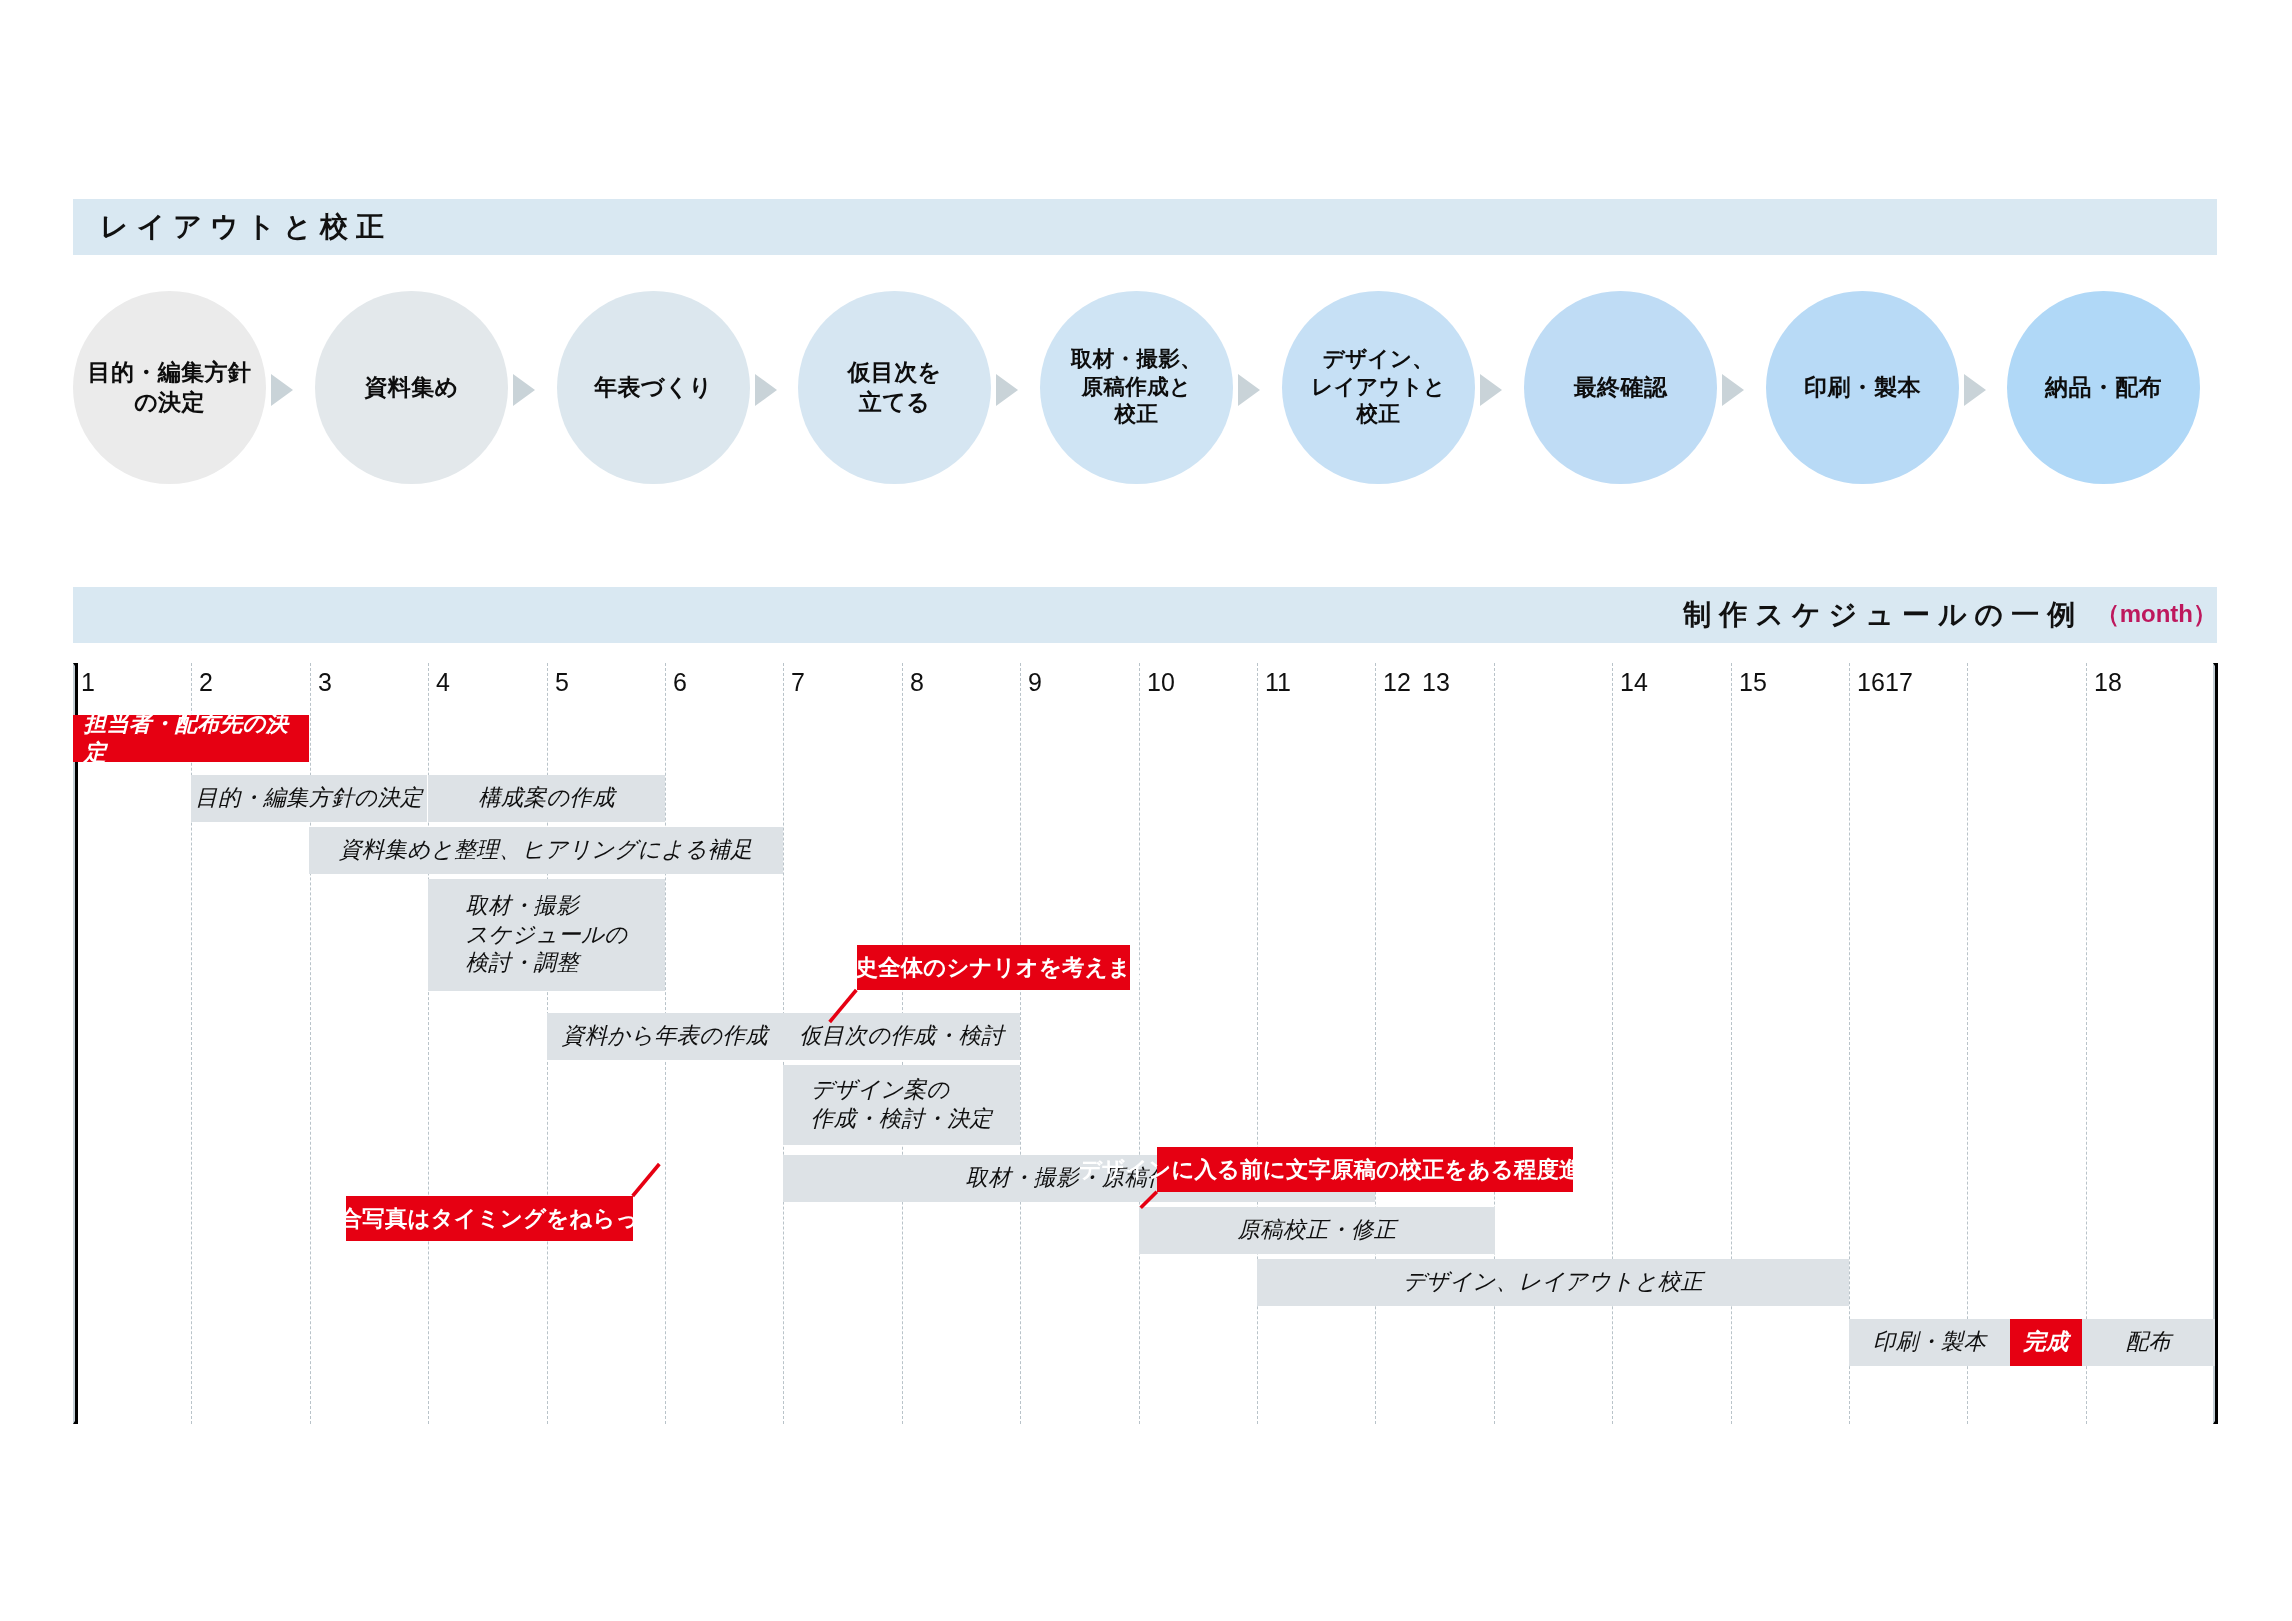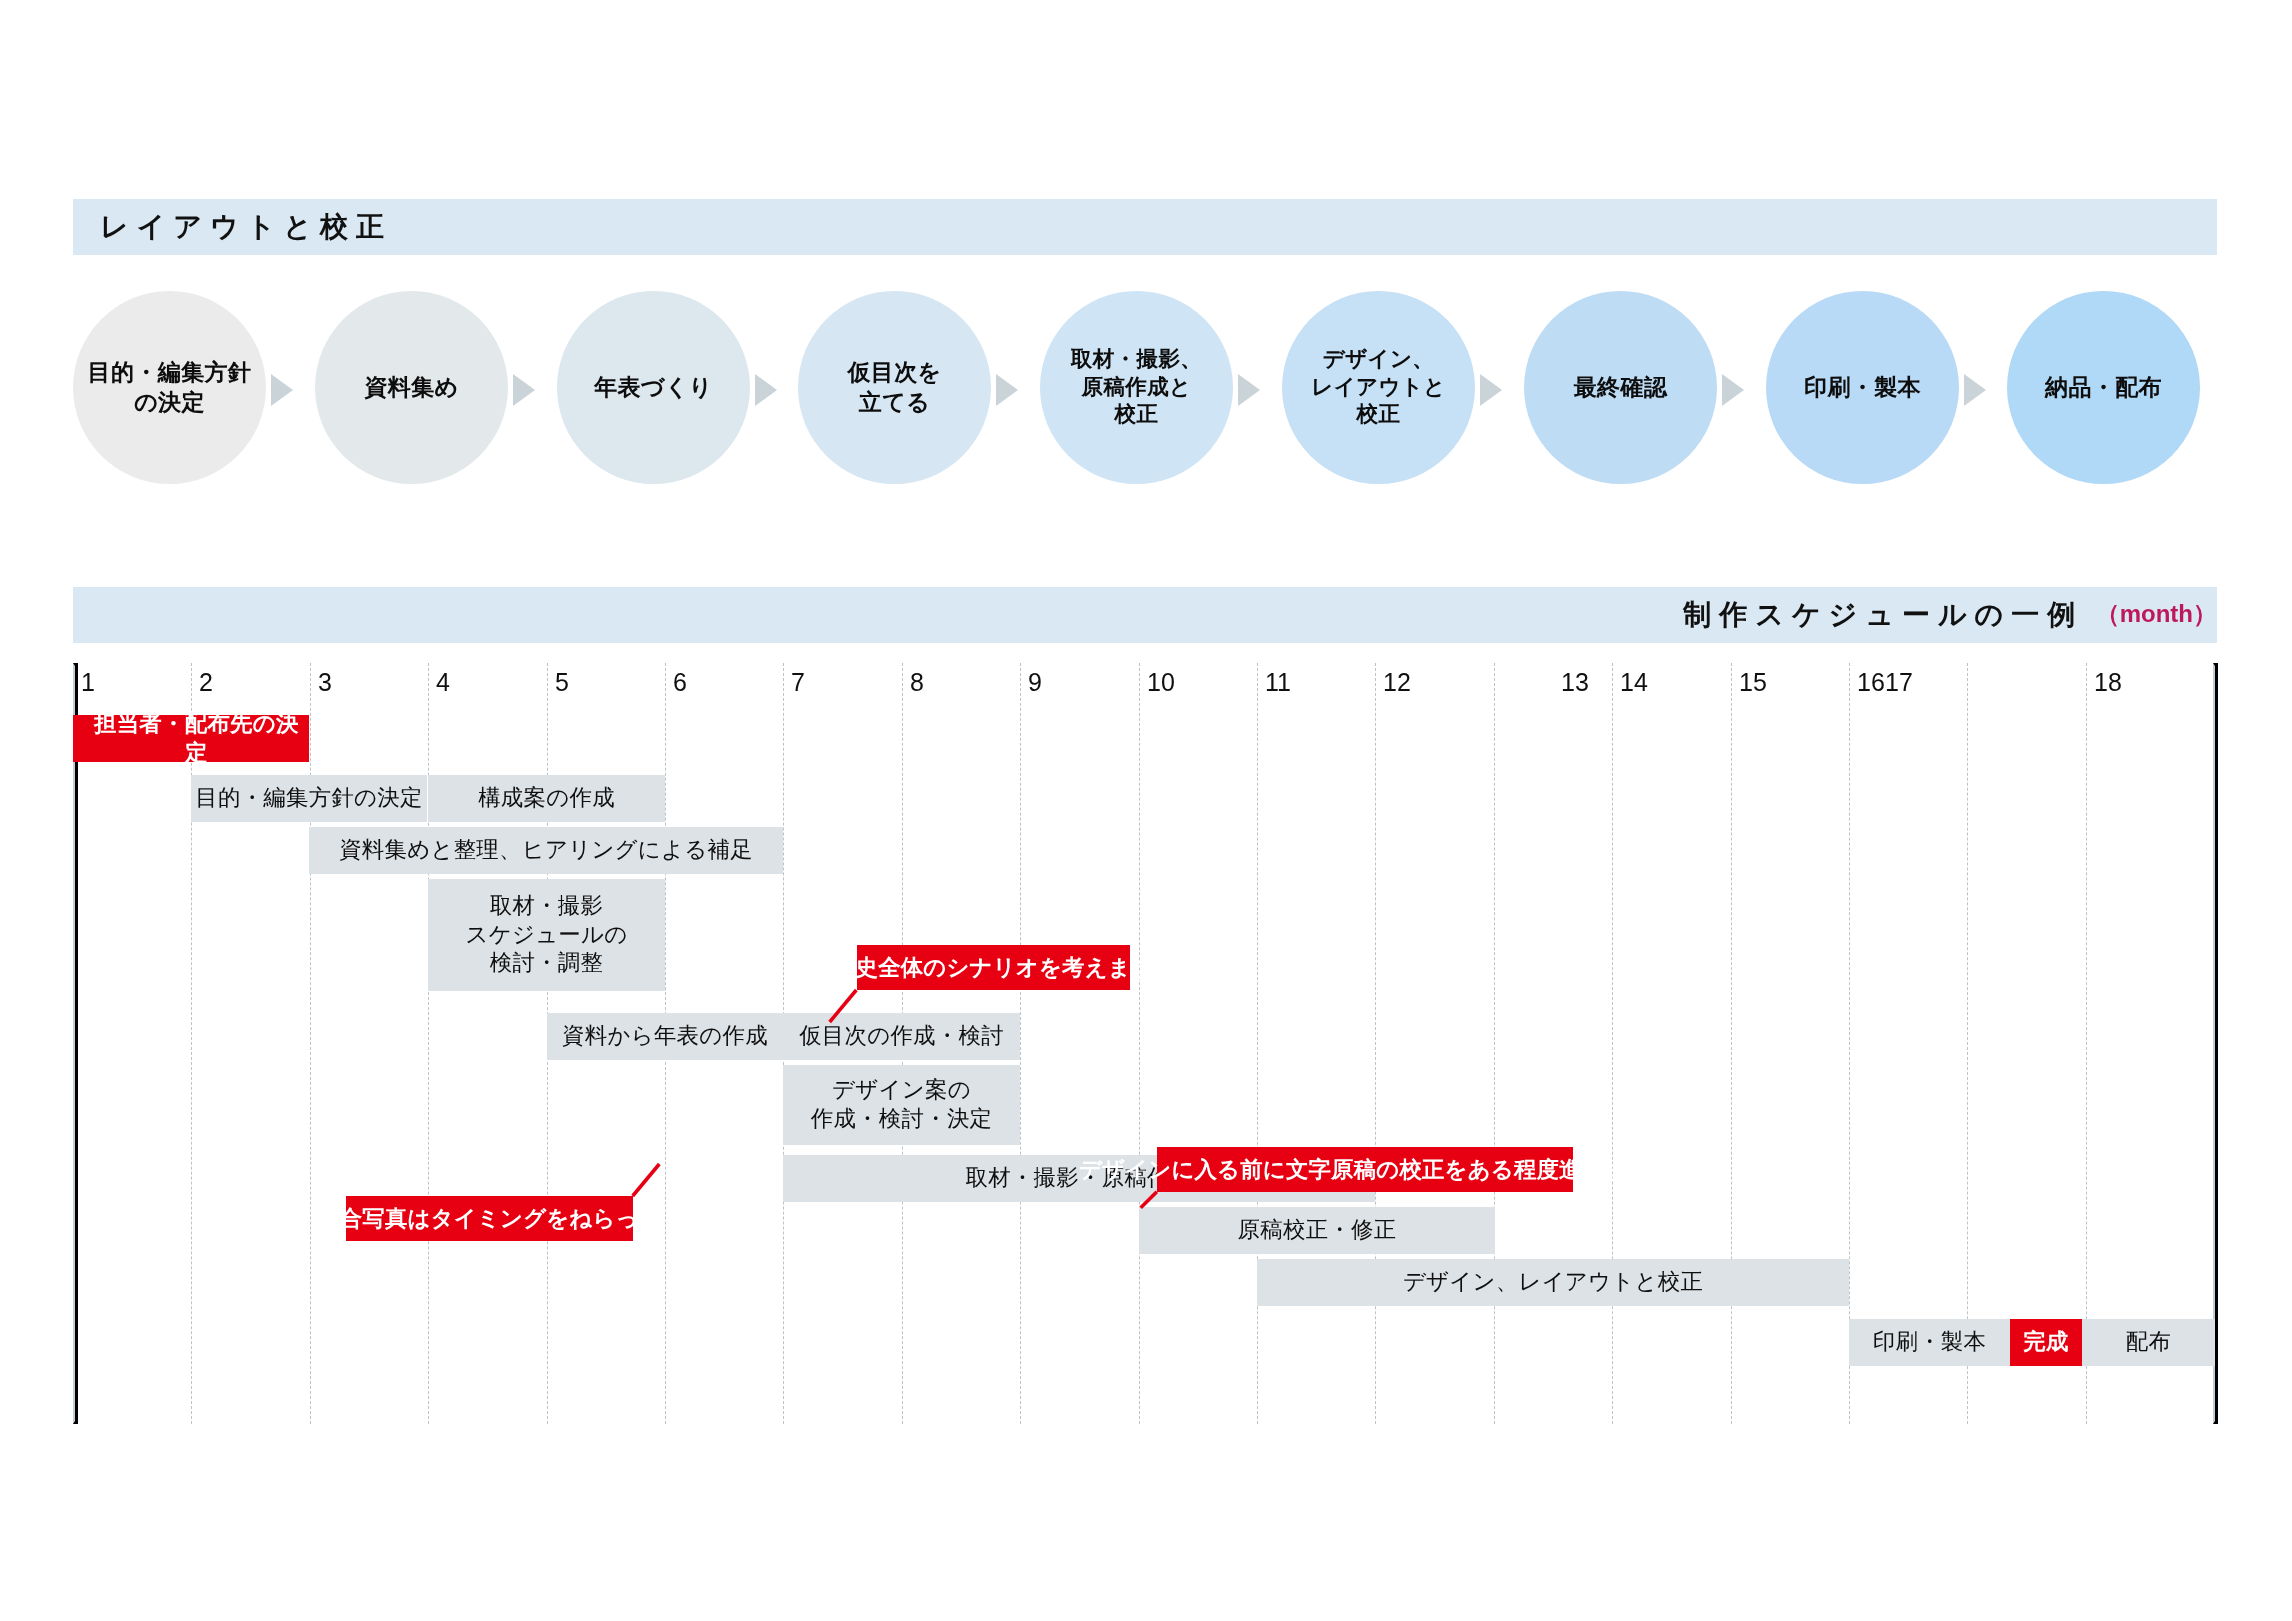--- a/index.html
+++ b/index.html
@@ -88,21 +88,22 @@
     height: 761px;
   }
   .grid-line.solid { border-left: 2.7px solid #c3ced4; border-style: solid; }
 
   .bar {
     position: absolute;
     background: #dde2e6;
     display: flex;
     align-items: center;
     justify-content: center;
-    text-align: center;
+    text-align: left;
+    font-style: italic;
   }
   .bar .bar-label {
     font-size: 22.4px;
     color: #0f0f0f;
     line-height: 1.28;
     white-space: pre-line;
     letter-spacing: 0.3px;
   }
   .bar.red { background: #e60012; }
   .bar.red .bar-label { color: #ffffff; font-weight: bold; }
@@ -189,21 +190,21 @@
         <div class="month-tick" style="left: 245px;">3</div>
         <div class="month-tick" style="left: 363px;">4</div>
         <div class="month-tick" style="left: 482px;">5</div>
         <div class="month-tick" style="left: 600px;">6</div>
         <div class="month-tick" style="left: 718px;">7</div>
         <div class="month-tick" style="left: 837px;">8</div>
         <div class="month-tick" style="left: 955px;">9</div>
         <div class="month-tick" style="left: 1074px;">10</div>
         <div class="month-tick" style="left: 1192px;">11</div>
         <div class="month-tick" style="left: 1310px;">12</div>
-        <div class="month-tick" style="left: 1488px;">13</div>
+        <div class="month-tick" style="left: 1349px;">13</div>
         <div class="month-tick" style="left: 1547px;">14</div>
         <div class="month-tick" style="left: 1666px;">15</div>
         <div class="month-tick" style="left: 1784px;">16</div>
         <div class="month-tick" style="left: 1812px;">17</div>
         <div class="month-tick" style="left: 2021px;">18</div>
       </div>
   <div class="grid-line solid" style="left: 0px;"></div>
       <div class="grid-line" style="left: 118px;"></div>
       <div class="grid-line" style="left: 237px;"></div>
       <div class="grid-line" style="left: 355px;"></div>

